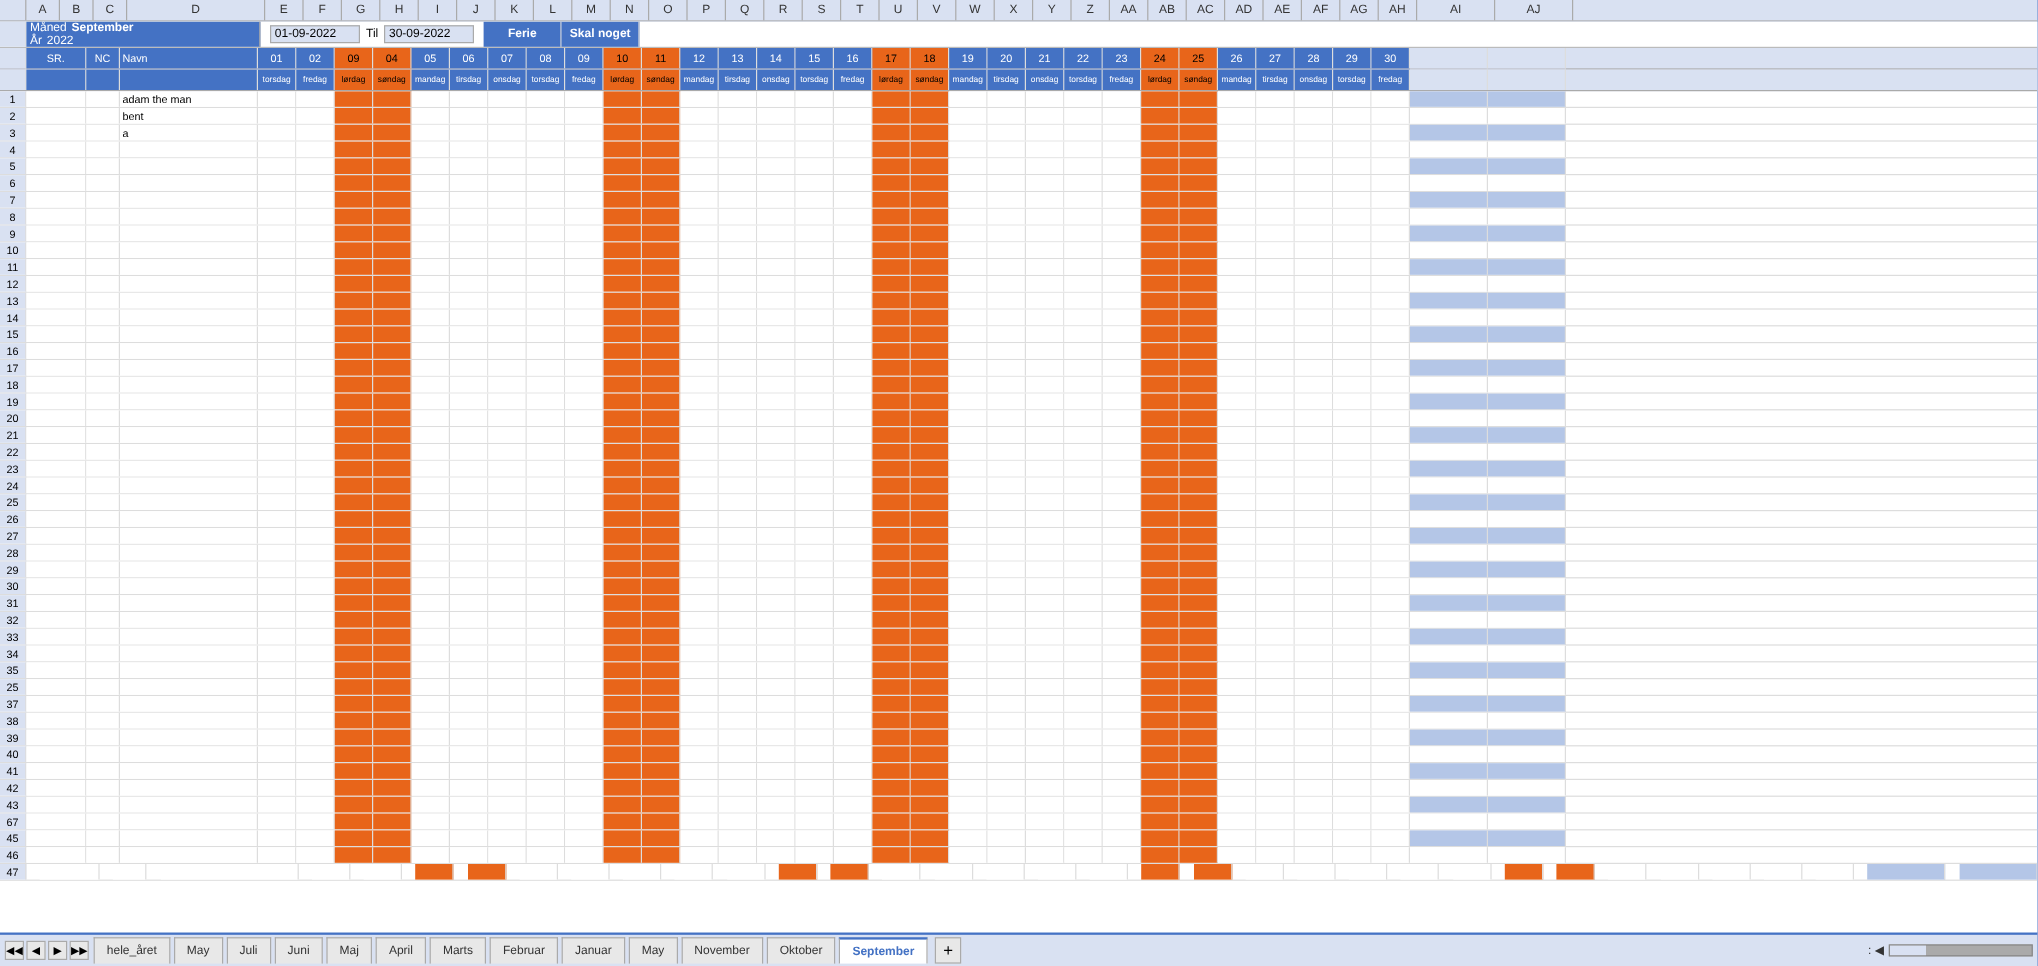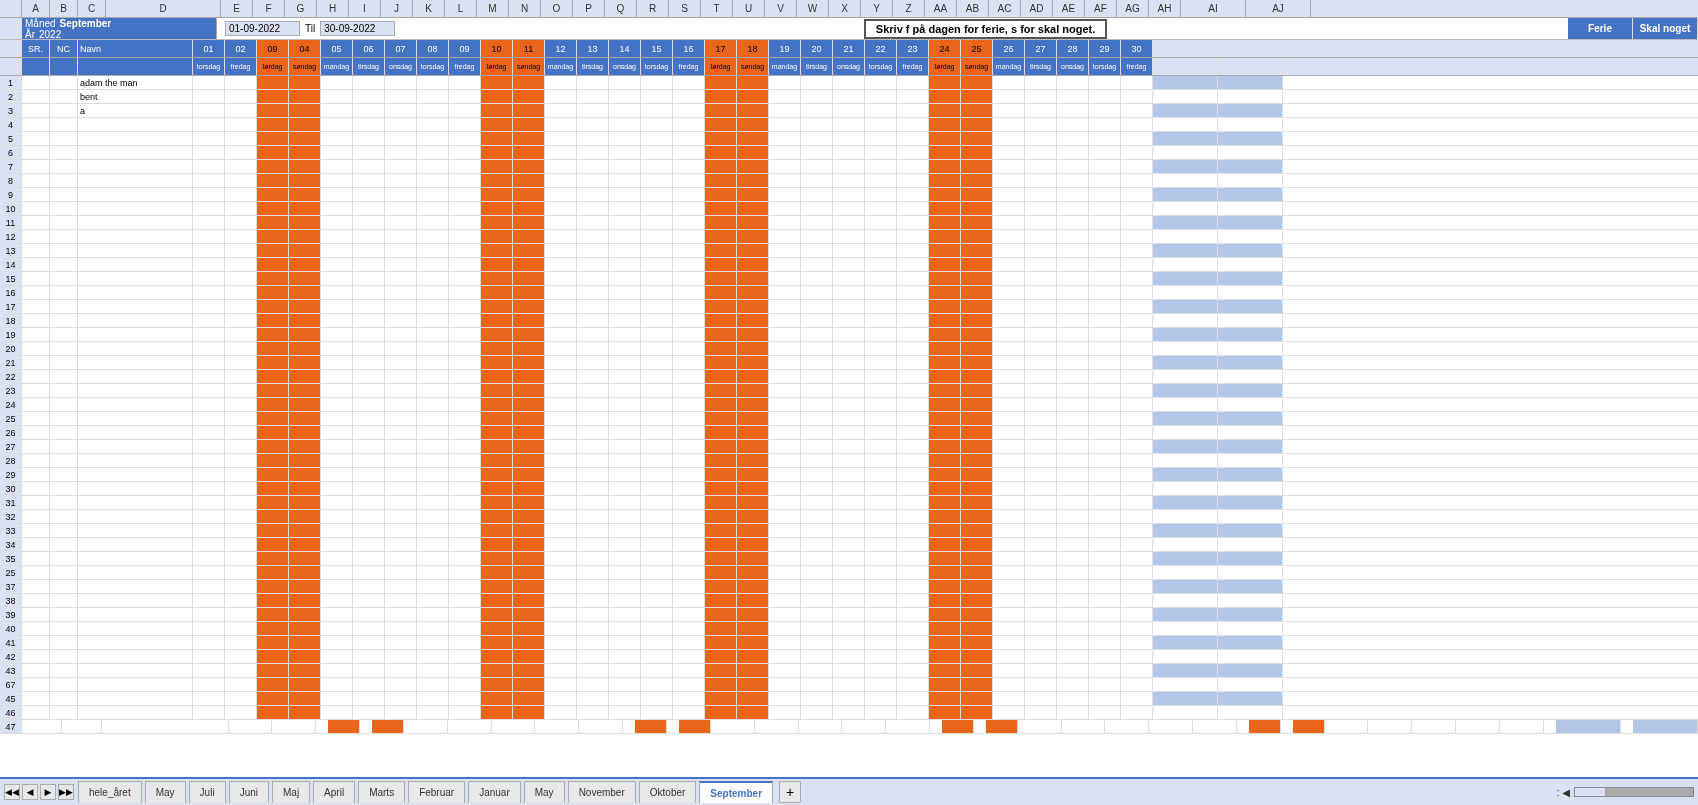--- a/index.html
+++ b/index.html
@@ -123,21 +123,21 @@
       padding-left: 2px;
     }
 
     .g-cell.bg-orange { background: #E8651A; }
     .g-cell.bg-blue-hdr { background: #4472C4; color: white; }
     .g-cell.bg-row-num { background: #D9E1F2; }
     .g-cell.bg-white { background: white; }
 
     
     .cw-rn { width: 22px; min-width: 22px; }
-    .cw-sr { width: 28px; min-width: 28px; }
+    .cw-sr { width: 50px; min-width: 28px; }
     .cw-nc { width: 28px; min-width: 28px; }
     .cw-nm { width: 115px; min-width: 115px; }
     .cw-d { width: 32px; min-width: 32px; }
     .cw-fe { width: 65px; min-width: 65px; }
     .cw-sk { width: 65px; min-width: 65px; }
   </style>
 </head>
 <body>
 
 <div class="spreadsheet-container">
@@ -202,25 +202,20 @@
               <span>2022</span>
             </div>
           </div>
 
           <div style="display:flex; align-items:center; gap:5px; padding:0 8px; font-size:10px; flex-shrink:0;">
             <input type="text" class="date-input" value="01-09-2022" style="">
             <span>Til</span>
             <input type="text" class="date-input" value="30-09-2022" style="">
           </div>
 
-          <div style="flex:1; display:flex; align-items:center; justify-content:center;">
-            <div style="background:white; border:2px solid #555; padding:2px 10px; font-size:11px; font-weight:bold;">
-              <span>Skriv f på dagen for ferie, s for skal noget.</span>
-            </div>
-          </div>
 
           <div style="display:flex; flex-shrink:0;">
             <div class="g-cell cw-fe bg-blue-hdr" style="font-weight:bold; font-size:10px;">Ferie</div>
             <div class="g-cell cw-sk bg-blue-hdr" style="font-weight:bold; font-size:10px;">Skal noget</div>
           </div>
         </div>
 
         <div style="display:flex; height:18px; border-bottom:1px solid #aaa; background:#D9E1F2;">
           <div class="g-cell cw-rn bg-row-num"></div>
           <div class="g-cell cw-sr bg-blue-hdr" style="font-size:9px;">SR.</div>

